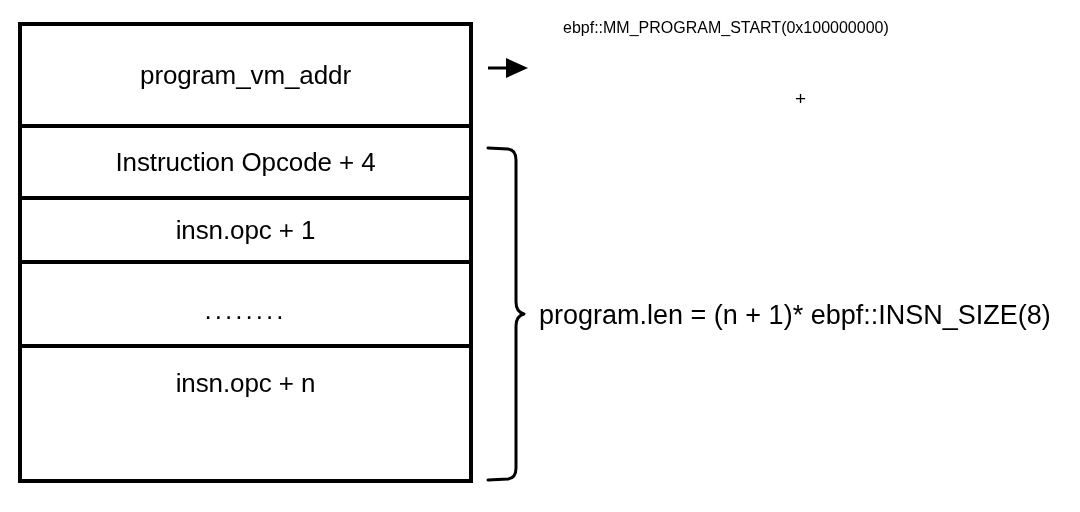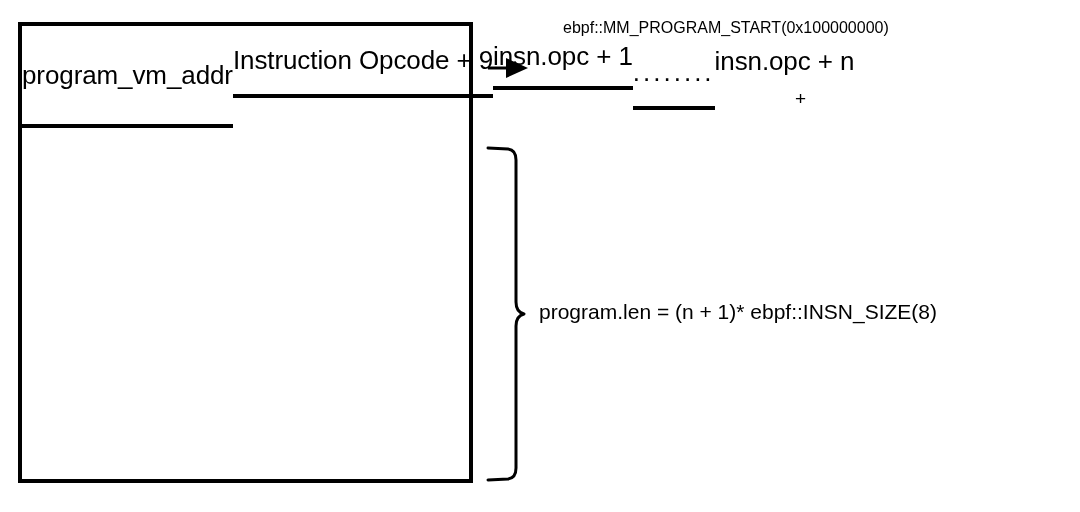--- a/index.html
+++ b/index.html
@@ -20,21 +20,21 @@
   
   .mem-table {
     position: absolute;
     left: 18px;
     top: 22px;
     width: 455px;      
     height: 461px;     
     box-sizing: border-box;
     border: 4px solid #000;
     display: flex;
-    flex-direction: row;
+    flex-direction: column;
   }
   .mem-row {
     box-sizing: border-box;
     display: flex;
     align-items: center;
     justify-content: center;
     border-bottom: 4px solid #000;
     position: relative;
   }
   .mem-row:last-child { border-bottom: none; }
@@ -97,36 +97,36 @@
     top: 88px;
     font-size: 19px;
   }
   .ann-shaddr {
     left: 682px;
     top: 152px;
   }
   .ann-len {
     left: 539px;
     top: 300px;
-    font-size: 21px;
+    font-size: 27px;
   }
 </style>
 </head>
 <body>
 
 <div id="canvas">
 
   <div class="mem-table">
 
     <div class="mem-row r0">
       <span class="mem-label">program_vm_addr</span>
     </div>
 
     <div class="mem-row r1">
-      <span class="mem-label">Instruction Opcode + 9</span>
+      <span class="mem-label">Instruction Opcode + 4</span>
     </div>
 
     <div class="mem-row r2">
       <span class="mem-label">insn.opc + 1</span>
     </div>
 
 
     <div class="mem-row r4 dots-row">
       <span class="mem-label">........</span>
     </div>

